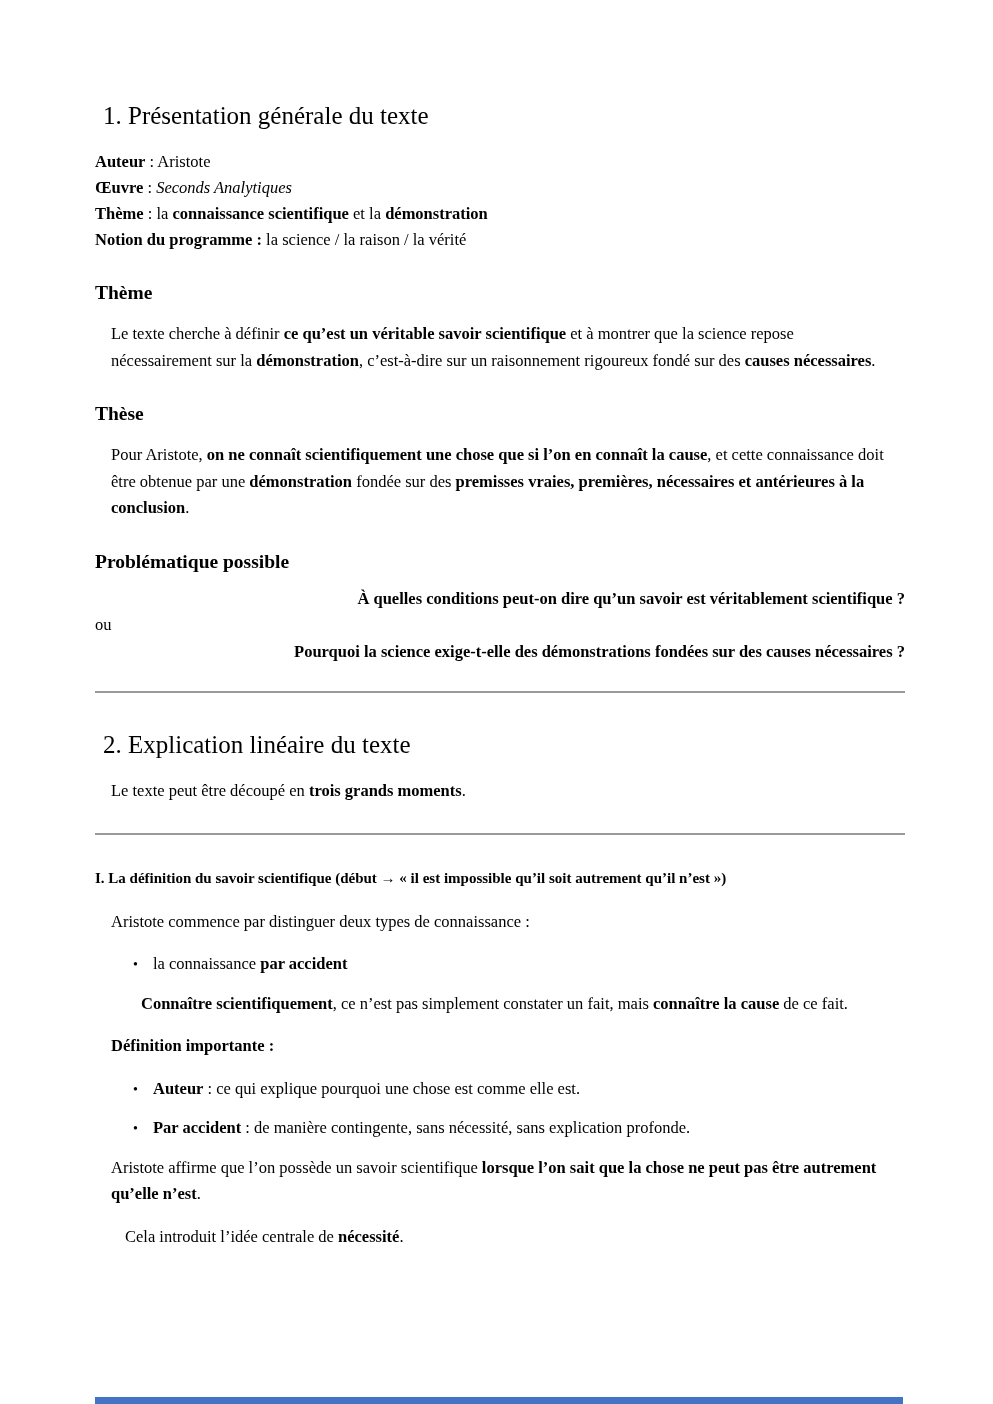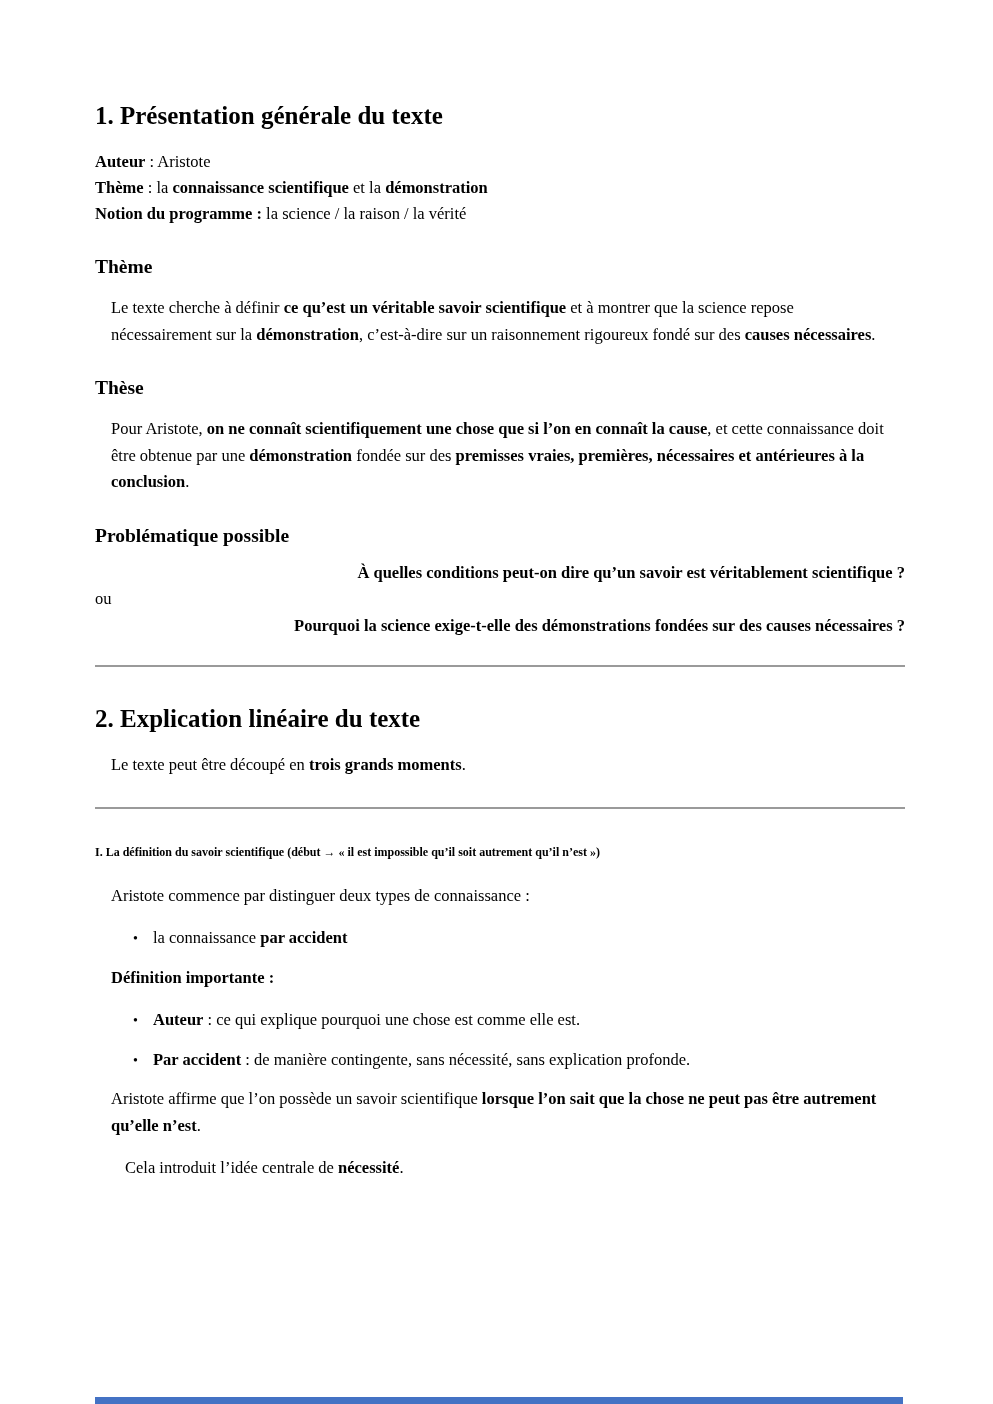--- a/index.html
+++ b/index.html
@@ -7,24 +7,24 @@
   body {
     width: 993px; height: 1404px;
     background: #ffffff;
     color: #000000;
     font-family: "Liberation Serif", "DejaVu Serif", serif;
     position: relative;
     overflow: hidden;
   }
   .page { position: absolute; inset: 0; padding: 100px 88px 0 95px; }
 
-  h1 { font-size: 25px; line-height: 31px; font-weight: 700; margin: 0 0 18px 0; }
+  h1 { font-size: 25px; line-height: 31px; font-weight: 400; margin: 0 0 18px 8px; }
   h1.second { margin-top: 36px; }
   h2 { font-size: 19.5px; line-height: 24px; font-weight: 700; margin: 28px 0 12px 0; }
-  h2.part { font-size: 12px; line-height: 30px; margin: 28px 0 10px 0; }
+  h2.part { font-size: 15px; line-height: 30px; margin: 28px 0 10px 0; }
 
   p { font-size: 16.5px; line-height: 26.5px; margin: 0; }
   .meta-line { line-height: 26px; }
   .para { margin: 16px; }
   .mt { margin-top: 12px; }
   .b { font-weight: 700; }
   .i { font-style: italic; }
 
   .quote { font-weight: 700; margin-left: 30px; text-align: right; }
   .indent-first { text-indent: 30px; }
@@ -41,20 +41,21 @@
 </style>
 </head>
 <body>
 
 <div class="page">
 
   <h1>1. Présentation générale du texte</h1>
 
   <p class="meta-line"><span class="b">Auteur</span><span> : Aristote</span></p>
 
+  <p class="meta-line"><span class="b">Œuvre</span><span> : </span><span class="i">Seconds Analytiques</span></p>
 
   <p class="meta-line"><span class="b">Thème</span><span> : la </span><span class="b">connaissance scientifique</span><span> et la </span><span class="b">démonstration</span></p>
 
   <p class="meta-line"><span class="b">Notion du programme :</span><span> la science / la raison / la vérité</span></p>
 
   <h2>Thème</h2>
 
   <p class="para"><span>Le texte cherche à définir </span><span class="b">ce qu’est un véritable savoir scientifique</span><span> et à montrer que la science repose nécessairement sur la </span><span class="b">démonstration</span><span>, c’est-à-dire sur un raisonnement rigoureux fondé sur des </span><span class="b">causes nécessaires</span><span>.</span></p>
 
   <h2>Thèse</h2>
@@ -76,20 +77,21 @@
   <hr class="rule second">
 
   <h2 class="part">I. La définition du savoir scientifique (début → « il est impossible qu’il soit autrement qu’il n’est »)</h2>
 
   <p class="para">Aristote commence par distinguer deux types de connaissance :</p>
 
   <ul class="blist">
     <li><span class="dot">•</span><span>la connaissance </span><span class="b">par accident</span></li>
   </ul>
 
+  <p class="para mt indent-first"><span class="b">Connaître scientifiquement</span><span>, ce n’est pas simplement constater un fait, mais </span><span class="b">connaître la cause</span><span> de ce fait.</span></p>
 
   <p class="para mt b">Définition importante :</p>
 
   <ul class="blist">
     <li><span class="dot">•</span><span class="b">Auteur</span><span> : ce qui explique pourquoi une chose est comme elle est.</span></li>
     <li><span class="dot">•</span><span class="b">Par accident</span><span> : de manière contingente, sans nécessité, sans explication profonde.</span></li>
   </ul>
 
   <p class="para mt"><span>Aristote affirme que l’on possède un savoir scientifique </span><span class="b">lorsque l’on sait que la chose ne peut pas être autrement qu’elle n’est</span><span>.</span></p>
 

